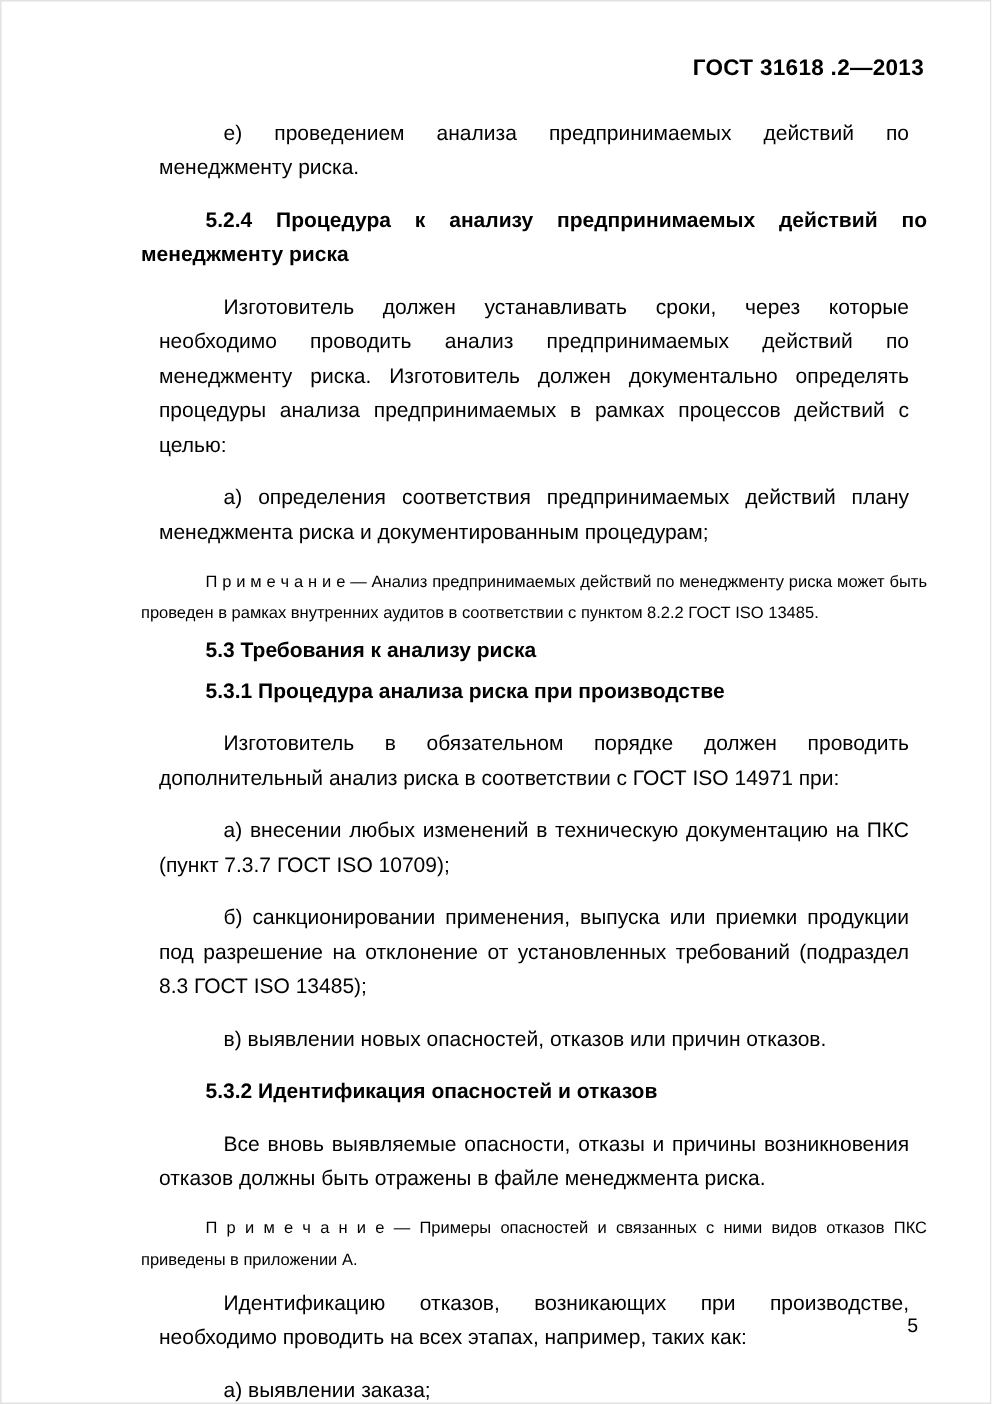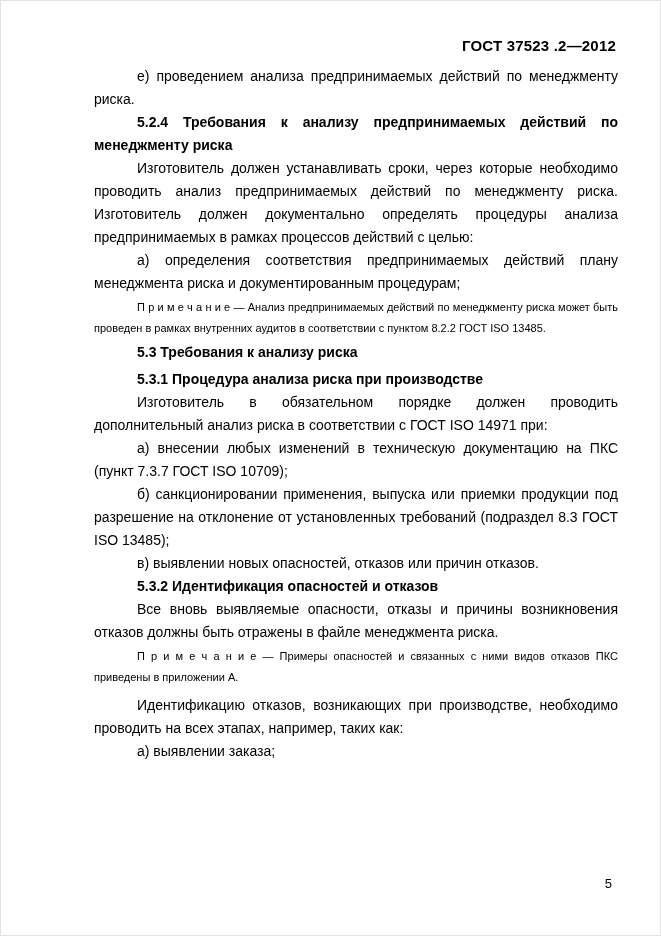--- a/index.html
+++ b/index.html
@@ -27,21 +27,21 @@
     letter-spacing: 0.2px;
     white-space: pre;
   }
   .content {
     position: absolute;
     top: 64px;
     left: 93px;
     width: 524px;
   }
   .para {
-    margin: 0;
+    margin: 12px;
     font-size: 14px;
     line-height: 23px;
     text-align: justify;
     text-indent: 43px;
   }
   .heading {
     margin: 0;
     font-size: 14px;
     line-height: 23px;
     font-weight: bold;
@@ -63,25 +63,25 @@
     bottom: 44px;
     right: 48px;
     font-size: 13px;
   }
 </style>
 </head>
 <body>
 
 <div class="page">
 
-  <div class="doc-header">ГОСТ 37523 .2—2012</div>
+  <div class="doc-header">ГОСТ 31618 .2—2013</div>
 
   <div class="content">
     <p class="para">е) проведением анализа предпринимаемых действий по менеджменту риска.</p>
-    <p class="heading">5.2.4 Требования к анализу предпринимаемых действий по менеджменту риска</p>
+    <p class="heading">5.2.4 Процедура к анализу предпринимаемых действий по менеджменту риска</p>
     <p class="para">Изготовитель должен устанавливать сроки, через которые необходимо проводить анализ предпринимаемых действий по менеджменту риска. Изготовитель должен документально определять процедуры анализа предпринимаемых в рамках процессов действий с целью:</p>
     <p class="para">а) определения соответствия предпринимаемых действий плану менеджмента риска и документированным процедурам;</p>
     <p class="note">П р и м е ч а н и е  — Анализ предпринимаемых действий по менеджменту риска может быть проведен в рамках внутренних аудитов в соответствии с пунктом 8.2.2 ГОСТ ISO 13485.</p>
     <p class="heading sp-lg">5.3 Требования к анализу риска</p>
     <p class="heading sp-sm">5.3.1 Процедура анализа риска при производстве</p>
     <p class="para">Изготовитель в обязательном порядке должен проводить дополнительный анализ риска в соответствии с ГОСТ ISO 14971 при:</p>
     <p class="para">а) внесении любых изменений в техническую документацию на ПКС (пункт 7.3.7 ГОСТ ISO 10709);</p>
     <p class="para">б) санкционировании применения, выпуска или приемки продукции под разрешение на отклонение от установленных требований (подраздел 8.3 ГОСТ ISO 13485);</p>
     <p class="para">в) выявлении новых опасностей, отказов или причин отказов.</p>
     <p class="heading">5.3.2 Идентификация опасностей и отказов</p>

